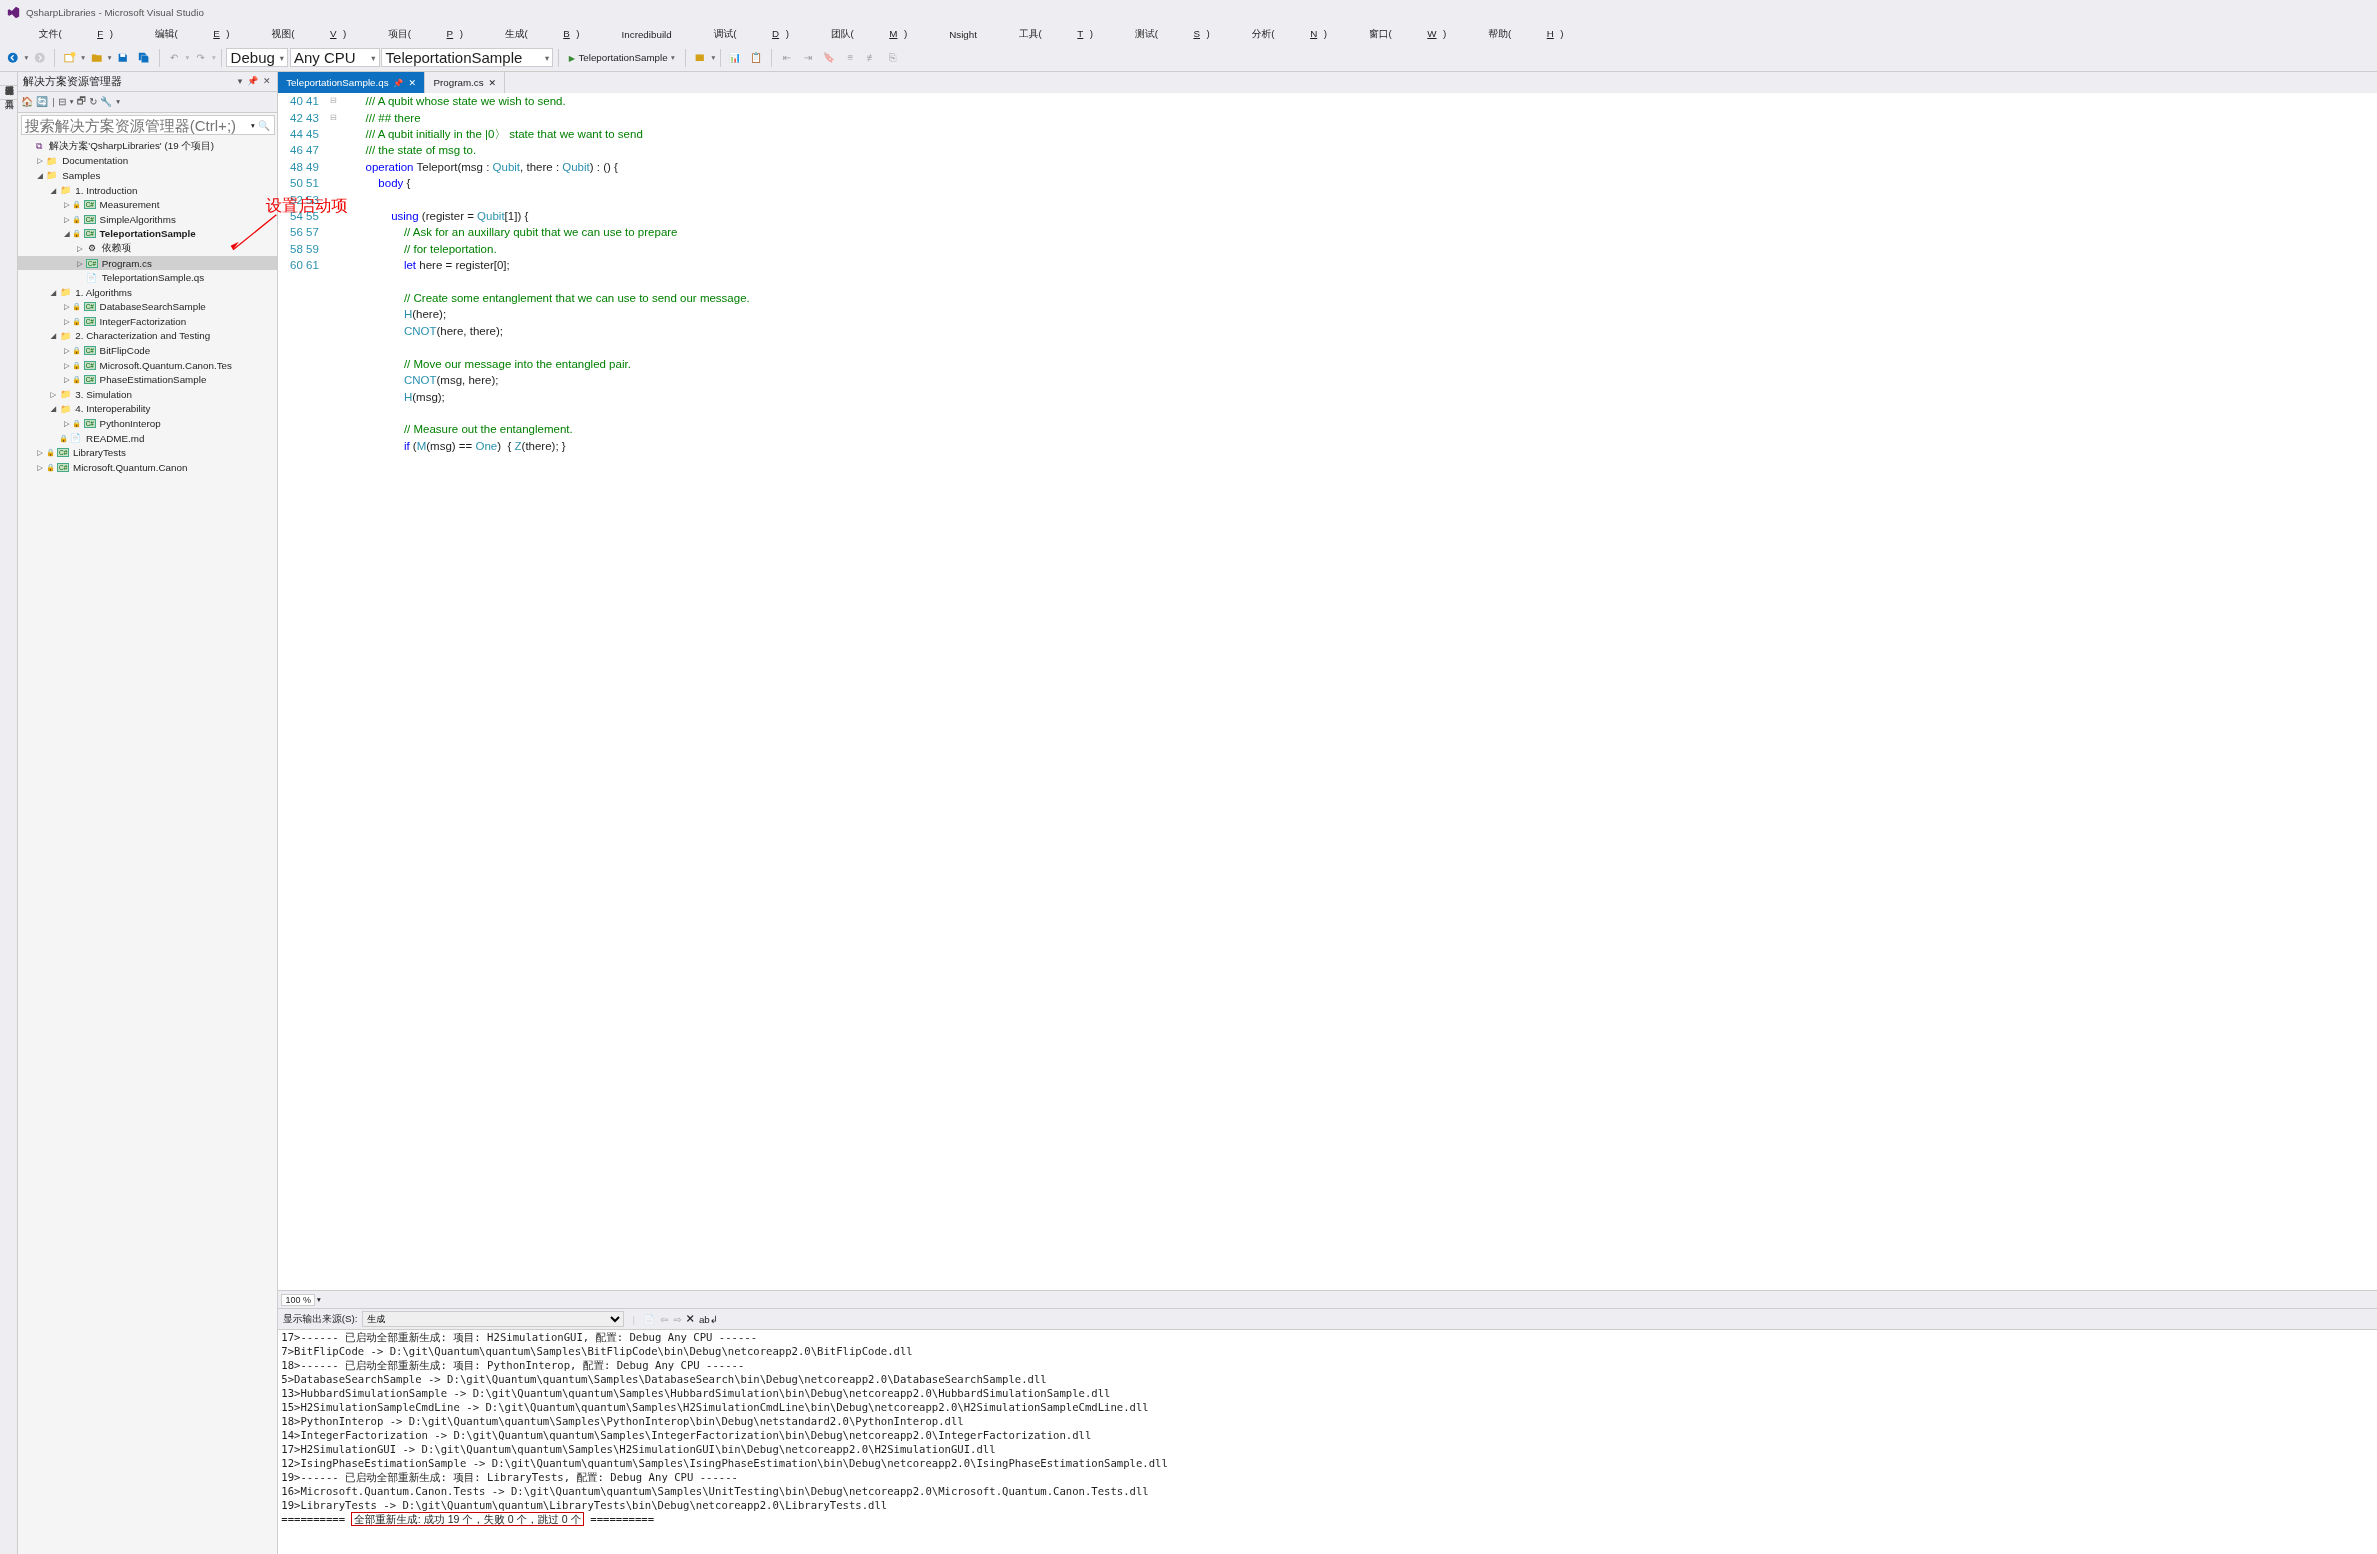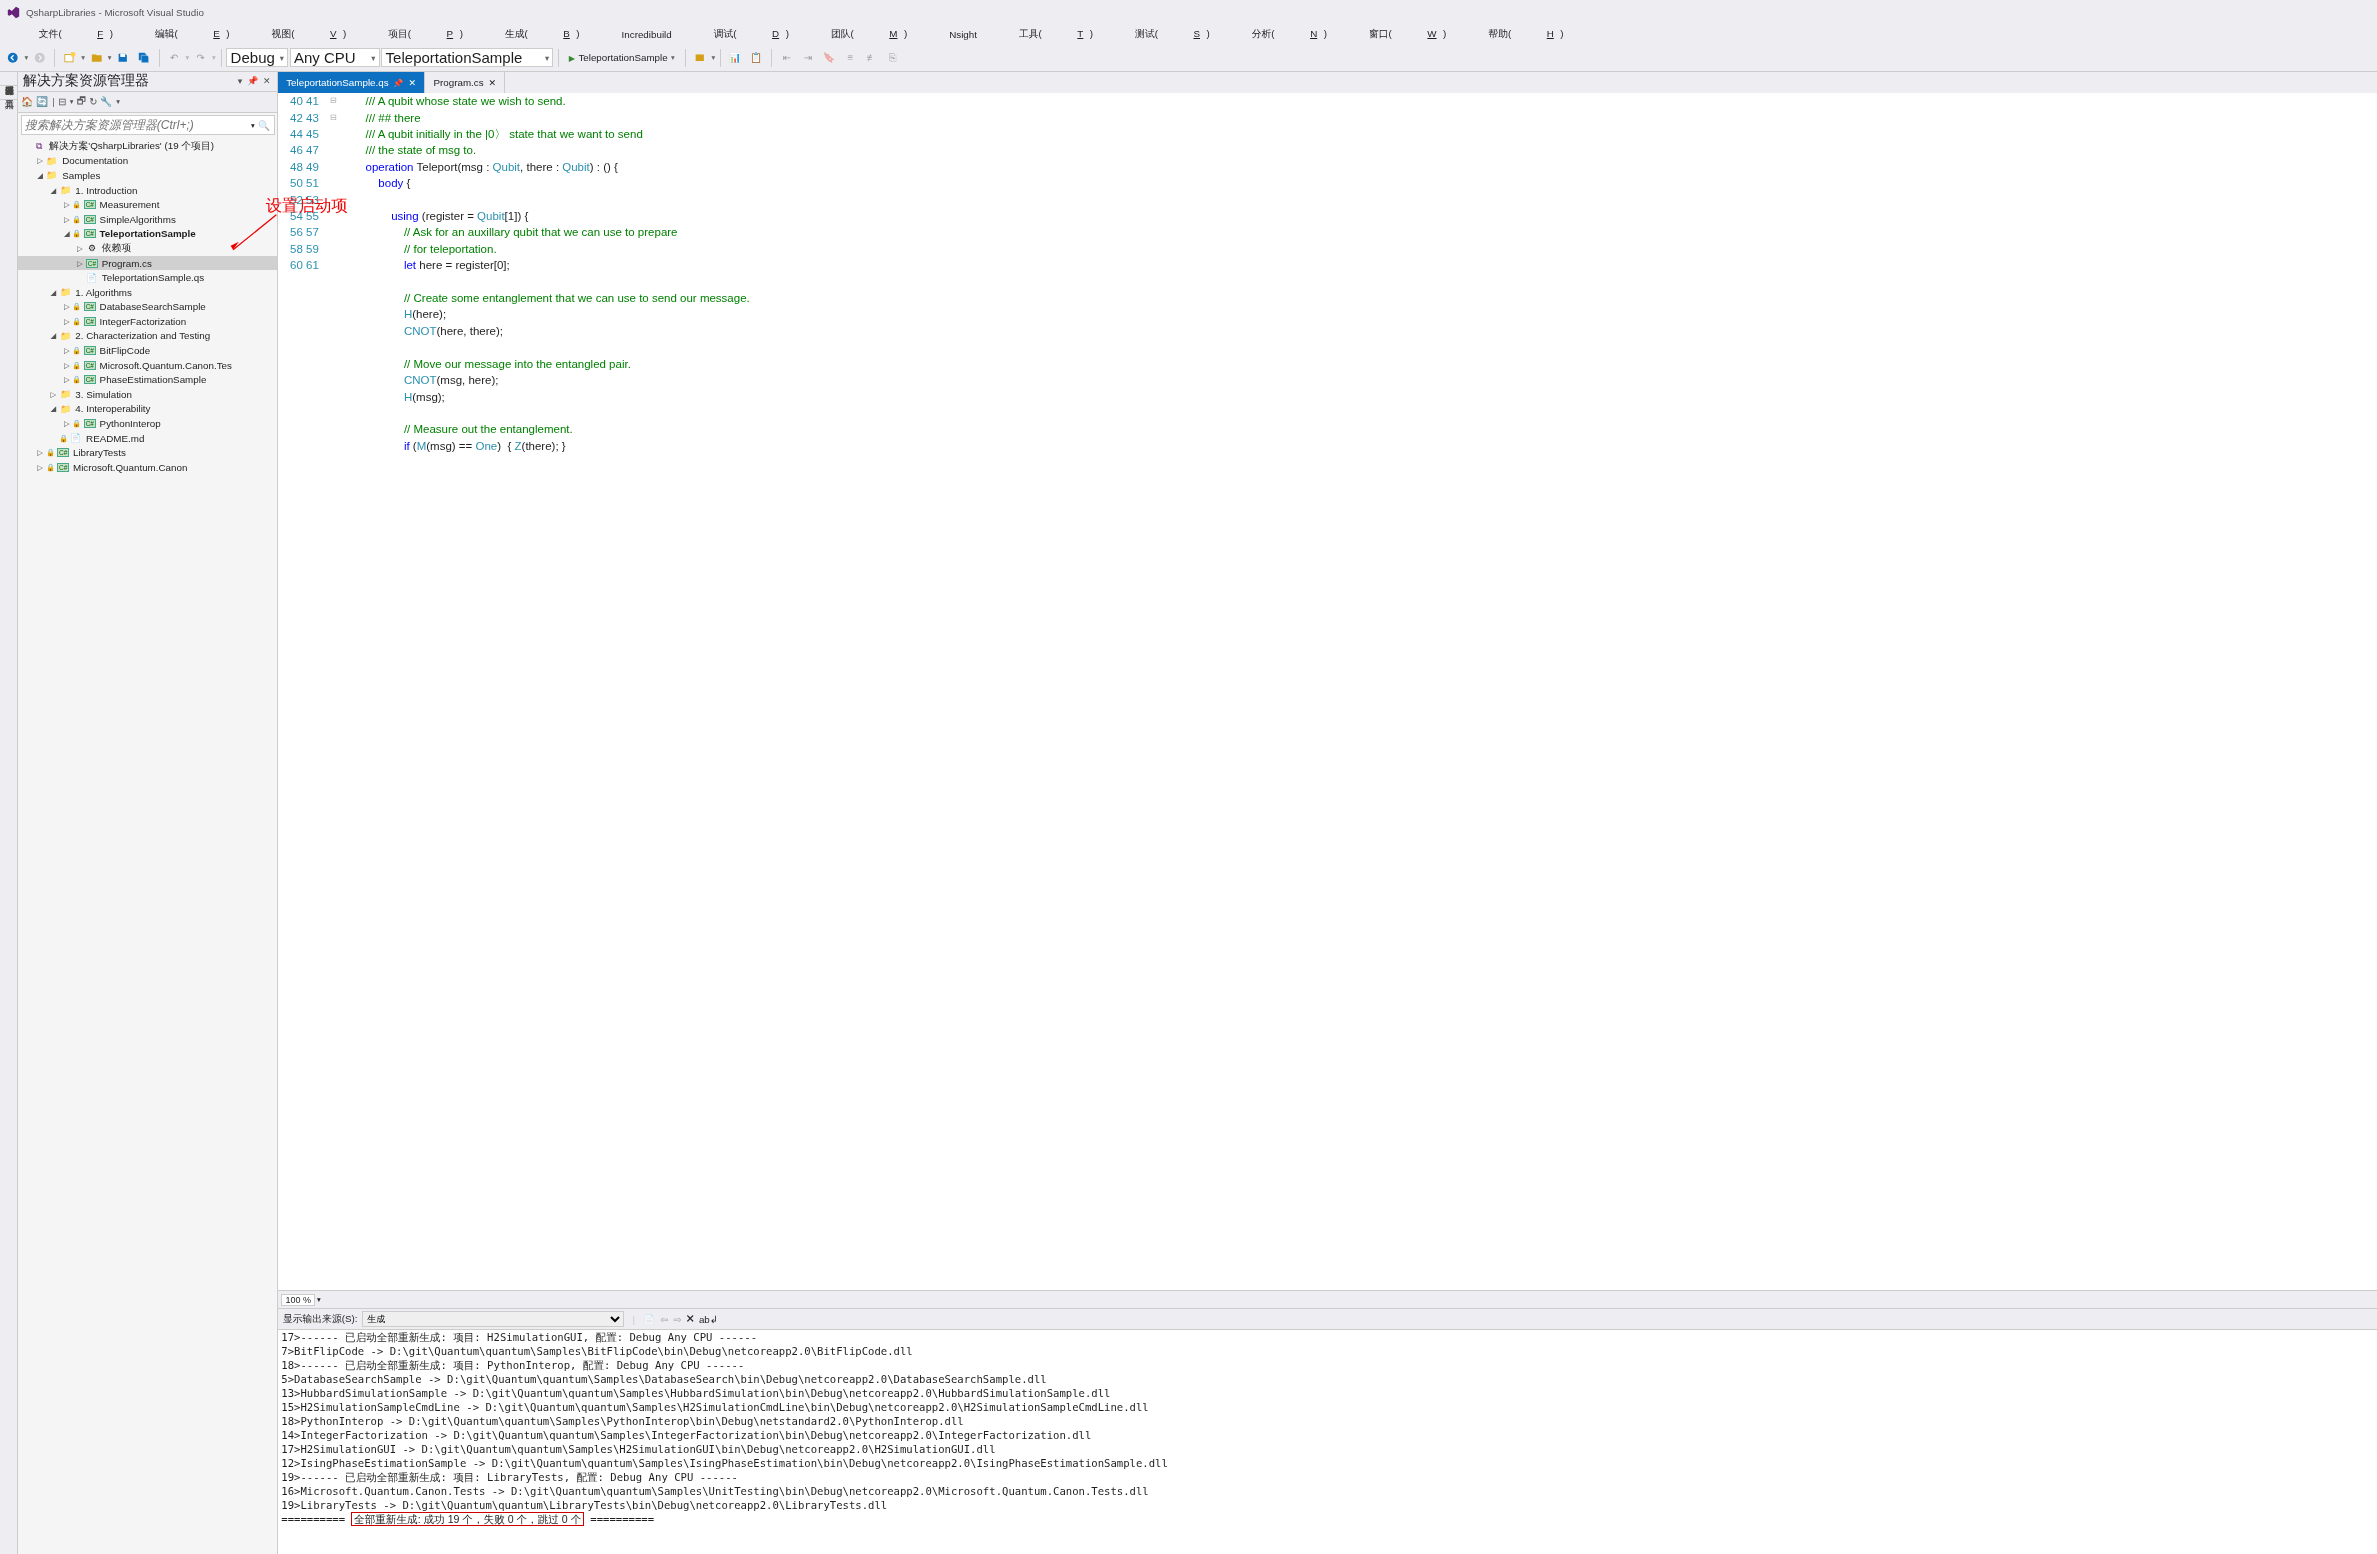--- a/index.html
+++ b/index.html
@@ -15,27 +15,27 @@
 .toolbar select, .toolbar .combo { height: 19.6px; border: 0.8px solid #ccc; background: #fff; padding: 0 3.3px; font-size: 15px; }
 .toolbar .combo { display: flex; align-items: center; min-width: 49px; justify-content: space-between; }
 .toolbar .combo::after { content: "▾"; margin-left: 4.9px; color: #666; font-size: 8.2px; }
 .toolbar .start-btn { display: flex; align-items: center; padding: 0 4.9px; height: 19.6px; cursor: pointer; }
 .toolbar .play { color: #388a34; font-size: 8.2px; margin-right: 3.3px; }
 .main { display: flex; height: calc(100vh - 72px); }
 .side-tabs { width: 18px; background: #eeeef2; border-right: 0.8px solid #ccc; display: flex; flex-direction: column; }
 .side-tab { writing-mode: vertical-rl; padding: 6.5px 1.6px; font-size: 9px; color: #444; cursor: pointer; border-bottom: 0.8px solid #ccc; }
 .panel-left { width: 260px; background: #f5f5f5; border-right: 0.8px solid #ccc; display: flex; flex-direction: column; }
 .panel-header { height: 19.6px; display: flex; align-items: center; justify-content: space-between; padding: 0 4.9px; background: #eeeef2; border-bottom: 0.8px solid #ccc; }
-.panel-header .title { font-size: 14px; }
+.panel-header .title { font-size: 11px; }
 .panel-header .icons { display: flex; gap: 1.6px; }
 .panel-header .icons span { cursor: pointer; font-size: 9px; padding: 0 1.6px; color: #555; }
 .panel-toolbar { height: 21px; display: flex; align-items: center; gap: 3.3px; padding: 0 3.3px; border-bottom: 0.8px solid #ccc; background: #eeeef2; }
 .panel-toolbar span { cursor: pointer; font-size: 9.8px; color: #555; }
 .search-box { height: 19.6px; border: 0.8px solid #ccc; margin: 2.5px; display: flex; align-items: center; padding: 0 3.3px; background: #fff; }
-.search-box input { border: none; outline: none; flex: 1; font-size: 12px; background: transparent; font-style: italic; }
+.search-box input { border: none; outline: none; flex: 1; font-size: 15px; background: transparent; }
 .tree { flex: 1; overflow: auto; background: #f5f5f5; padding: 1.6px 0; }
 .tree-item { display: flex; align-items: center; padding: 0.8px 0; cursor: pointer; white-space: nowrap; }
 .tree-item.selected { background: #d0d0d0; }
 .tree-item .arrow { width: 11.5px; text-align: center; font-size: 7.4px; color: #555; }
 .tree-item .icon { width: 13px; height: 13px; margin-right: 3.3px; display: inline-flex; align-items: center; justify-content: center; font-size: 9px; }
 .tree-item .lock { font-size: 7.4px; color: #555; margin-right: 1.6px; }
 .tree-item .label { font-size: 9.8px; }
 .tree-item.bold .label { font-weight: bold; }
 .i-folder { color: #d4a017; }
 .i-cs { background: #c8e0c8; border: 0.8px solid #4a8; font-size: 6.5px; padding: 0 0.8px; color: #060; }

